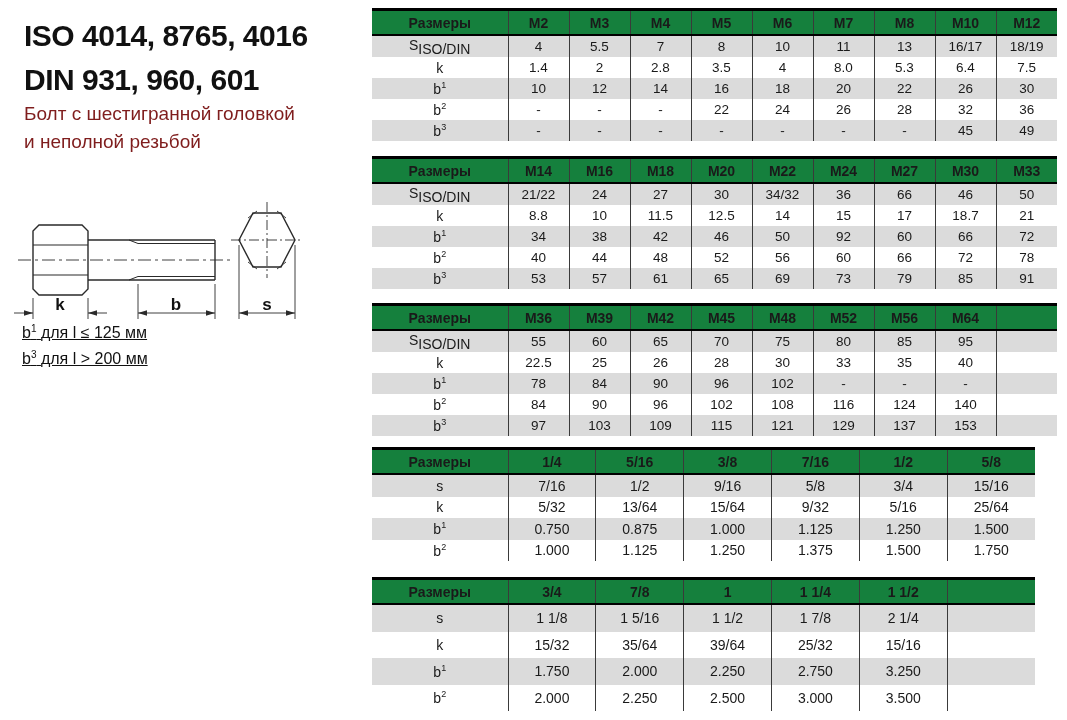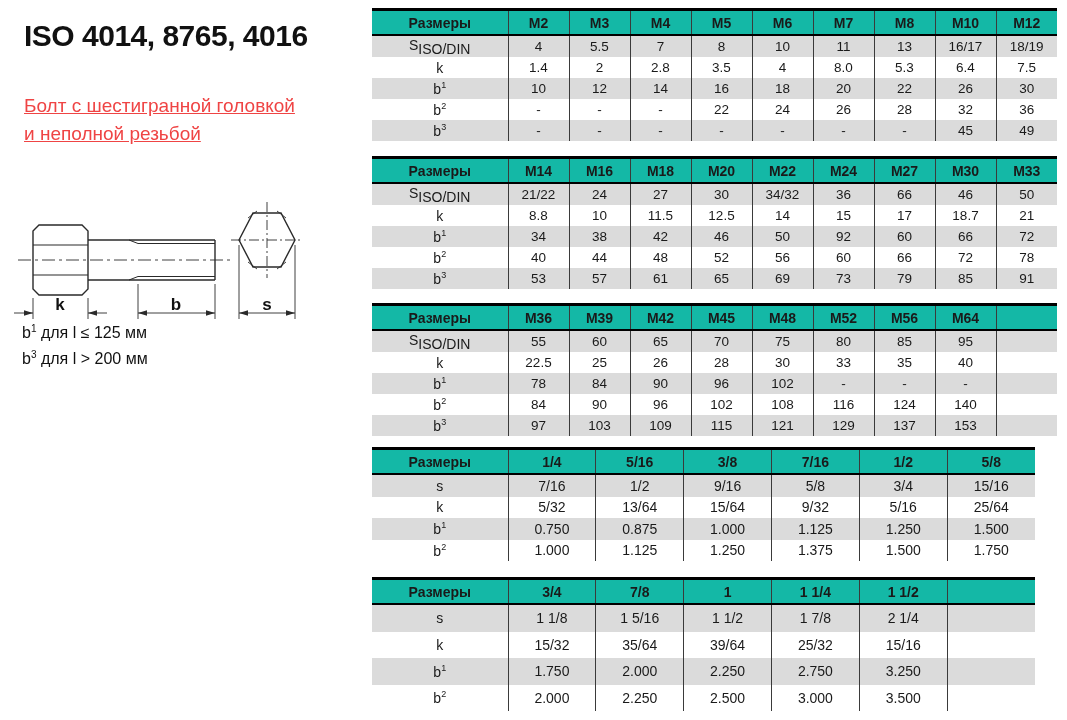--- a/index.html
+++ b/index.html
@@ -1,58 +1,59 @@
 <!DOCTYPE html>
 <html><head>
 <meta charset="utf-8">
 <style>
   html,body{margin:0;padding:0;background:#fff;}
   body{font-family:"Liberation Sans",sans-serif;color:#1a1a1a;}
   .page{position:relative;width:1067px;height:720px;background:#fff;overflow:hidden;}
 
   
   .title{position:absolute;left:24px;top:14px;font-size:30px;font-weight:700;line-height:1.45;letter-spacing:-0.5px;color:#111;}
-  .subtitle{position:absolute;left:24px;top:92px;font-size:19px;line-height:1.45;color:#ef4444;text-decoration:underline;}
+  .subtitle{position:absolute;left:24px;top:100px;font-size:19px;line-height:1.45;color:#7f1d1d;}
   .diagram{position:absolute;left:8px;top:188px;}
   .legend{position:absolute;left:22px;top:320px;font-size:16px;line-height:1.65;color:#111;}
   .legend sup{font-size:10px;}
-  .legend .row{white-space:nowrap;}
+  .legend .row{white-space:nowrap;text-decoration:underline;}
 
   
   .tblwrap{position:absolute;left:372px;}
   .t1{top:8px;width:685px;}
   .t2{top:156px;width:685px;}
   .t3{top:303px;width:685px;}
   .t4{top:447px;width:663px;}
   .t5{top:577px;width:663px;}
 
   table.dim{border-collapse:collapse;table-layout:fixed;width:100%;border-top:3px solid #000;}
   table.dim th,table.dim td{text-align:center;vertical-align:middle;padding:0;border-left:1px solid #3a3a3a;overflow:hidden;white-space:nowrap;}
   table.dim th:first-child,table.dim td:first-child{border-left:none;}
-  table.dim thead th{background:#14b8a6;border-bottom:2.5px solid #000;font-weight:700;font-size:14px;height:23px;}
+  table.dim thead th{background:#15803d;border-bottom:2.5px solid #000;font-weight:700;font-size:14px;height:23px;}
   table.dim tbody td{font-size:13.5px;height:21px;background:#fff;}
   table.dim tbody tr.odd td{background:#dbdbdb;}
   table.dim td.lbl{font-size:14px;}
   table.dim td.lbl sub{font-size:14px;}
   table.dim td.lbl sup{font-size:9px;}
   .t4 table.dim tbody td{height:21.5px;font-size:14px;}
   .t5 table.dim thead th{height:23px;}
   .t5 table.dim tbody td{height:26.5px;font-size:14px;}
 
   
   .diagram svg line,.diagram svg path,.diagram svg polygon.o,.diagram svg polyline{stroke:#2a2a2a;fill:none;}
   .diagram svg .dimtxt{font-family:"Liberation Sans",sans-serif;font-weight:700;font-size:17px;fill:#111;}
 </style>
 </head>
 <body>
 
 <div class="page">
 
   <div class="title">
     <div>ISO 4014, 8765, 4016</div>
+    <div>DIN 931, 960, 601</div>
   </div>
 
   <div class="subtitle">
     <div>Болт с шестигранной головкой</div>
     <div>и неполной резьбой</div>
   </div>
 
   <div class="diagram">
     <svg width="312" height="140" viewBox="0 0 312 140">
 

